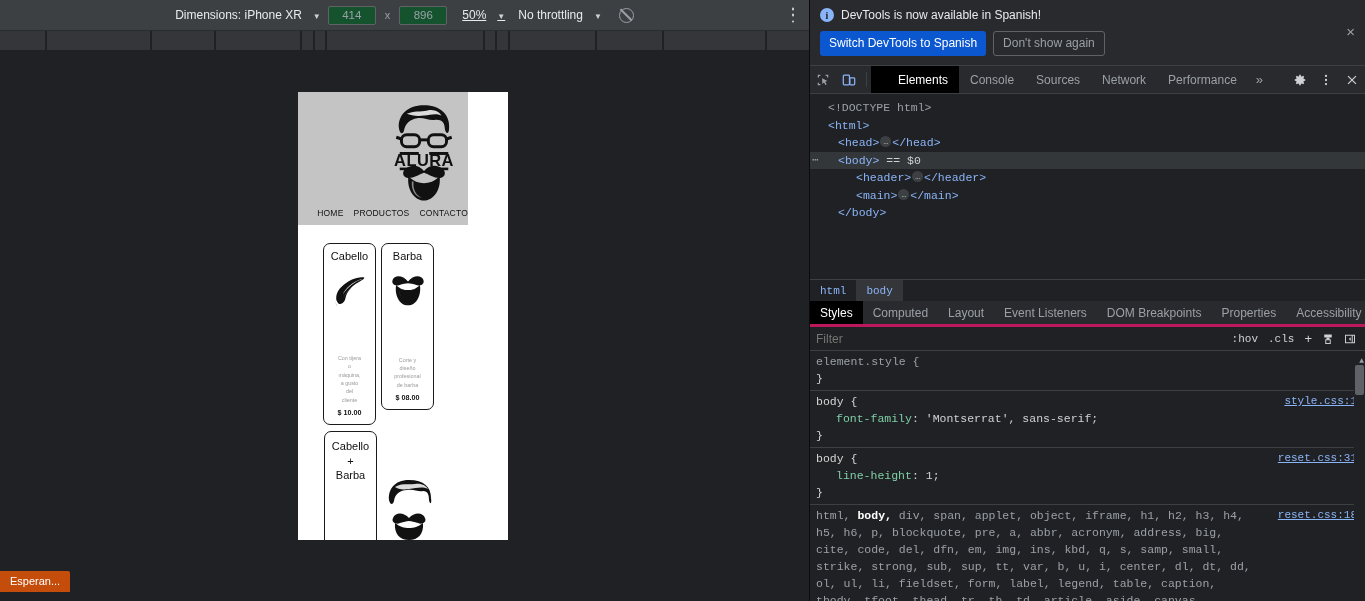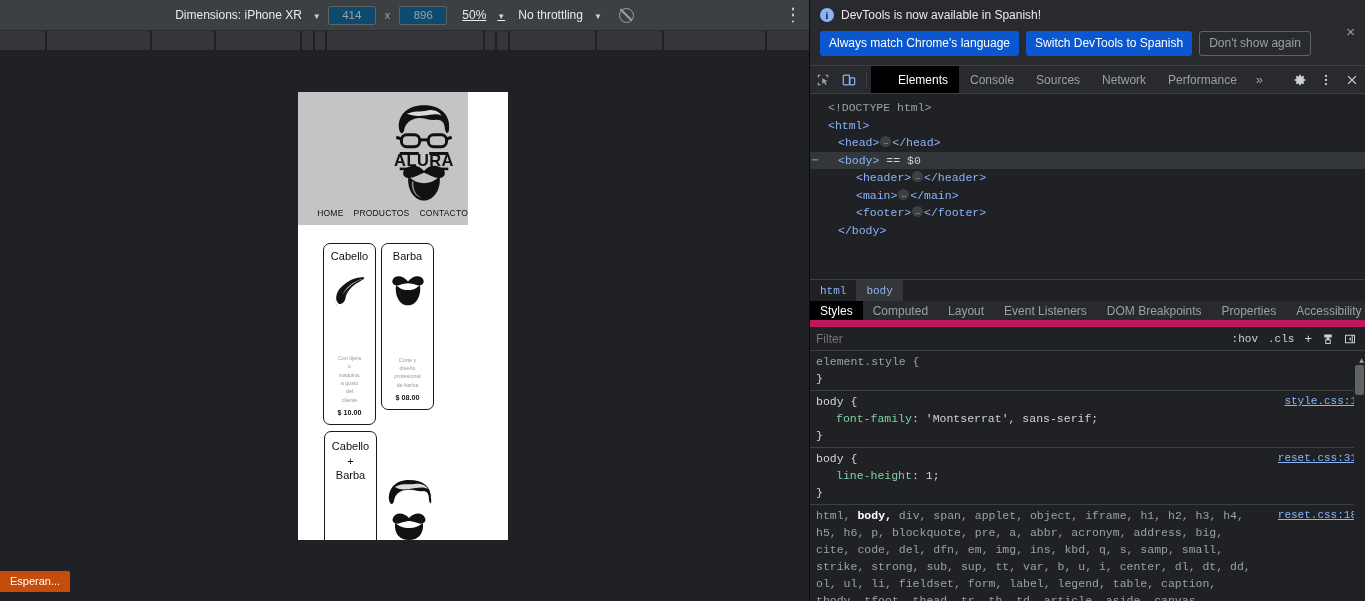--- a/index.html
+++ b/index.html
@@ -30,21 +30,21 @@
     position: absolute; left: 0; right: 0;
     display: flex; align-items: center; justify-content: center;
     gap: 7px;
   }
   .dt-label {
     color: #e8eaed; font-size: 12px; white-space: nowrap;
     display: flex; align-items: center; gap: 11px; cursor: pointer;
   }
   .caret { font-size: 8px; color: #cfd2d5; position: relative; top: 1px; }
   .dim-input {
-    width: 48px; height: 19px; background: #0c4a6e;
+    width: 48px; height: 19px; background: #14532d;
     border: 1px solid #5f6368; border-radius: 2px;
     color: #9aa0a6; font-size: 11.5px; text-align: center;
     font-family: "Liberation Sans", sans-serif;
     line-height: 17px;
   }
   .dim-x { color: #9aa0a6; font-size: 11px; margin: 0 2px; }
   .noslash {
     width: 15px; height: 15px; border: 1.6px solid #9aa0a6;
     border-radius: 50%; position: relative; margin-left: 10px; cursor: pointer;
   }
@@ -191,21 +191,21 @@
   }
   .crumb {
     padding: 0 10px; display: flex; align-items: center;
     font-family: "Liberation Mono", monospace;
     font-size: 11px; color: #8ab4f8; cursor: pointer;
   }
   .crumb.active { background: #35363a; }
 
   .styles-tabs {
     height: 26px; min-height: 26px; background: #292a2d;
-    display: flex; align-items: stretch; border-bottom: 7px solid #be185d; overflow:hidden;
+    display: flex; align-items: stretch; border-bottom: 3px solid #be185d; overflow:hidden;
   }
   .stab {
     padding: 0 10px; display: flex; align-items: center;
     color: #9aa0a6; font-size: 12px; cursor: pointer; white-space: nowrap;
   }
   .stab.active { background: #000; color: #fff; }
 
   .filter-row {
     height: 24px; min-height: 24px; background: #202124;
     display: flex; align-items: center; border-bottom: 1px solid #3c4043;
@@ -380,21 +380,20 @@
   </div>
 
   <div class="devtools">
 
     <div class="notice">
       <div class="notice-row">
         <span class="info-icon">i</span>
         <span class="notice-text">DevTools is now available in Spanish!</span>
       </div>
       <div class="notice-btns">
-        <button class="btn-primary">Always match Chrome's language</button>
         <button class="btn-primary">Switch DevTools to Spanish</button>
         <button class="btn-ghost">Don't show again</button>
       </div>
       <span class="notice-close">×</span>
     </div>
 
     <div class="tabbar">
       <span class="tb-icon">
         <svg width="14" height="14" viewBox="0 0 16 16">
           <path d="M2 2h3v1.4H3.4V5H2V2zM11 2h3v3h-1.4V3.4H11V2zM2 11h1.4v1.6H5V14H2v-3z" fill="#9aa0a6"></path>
@@ -455,24 +454,20 @@
         <span class="dollar">== $0</span>
       </div>
       <div class="dom-line" style="padding-left:46px;">
         
         <span class="tag">&lt;header&gt;</span><span class="ellipsis">…</span><span class="tag">&lt;/header&gt;</span>
       </div>
       <div class="dom-line" style="padding-left:46px;">
         
         <span class="tag">&lt;main&gt;</span><span class="ellipsis">…</span><span class="tag">&lt;/main&gt;</span>
       </div>
-      <div class="dom-line" style="padding-left:46px;">
-        
-        <span class="tag">&lt;footer&gt;</span><span class="ellipsis">…</span><span class="tag">&lt;/footer&gt;</span>
-      </div>
       <div class="dom-line" style="padding-left:28px;">
         <span class="tag">&lt;/body&gt;</span>
       </div>
     </div>
 
     <div class="crumbs">
       <span class="crumb">html</span>
       <span class="crumb active">body</span>
     </div>
 

